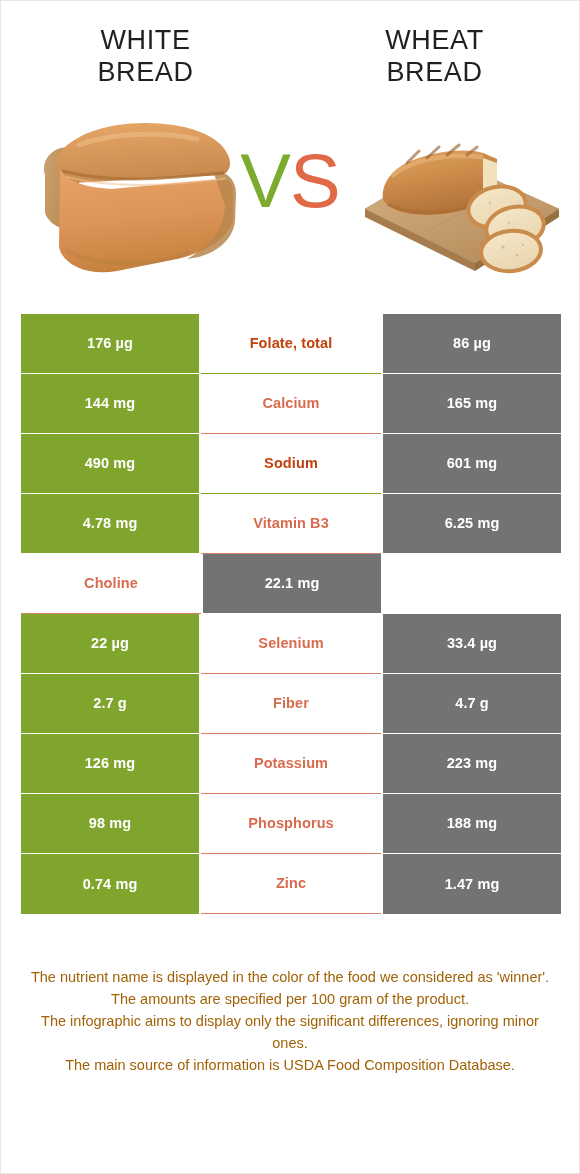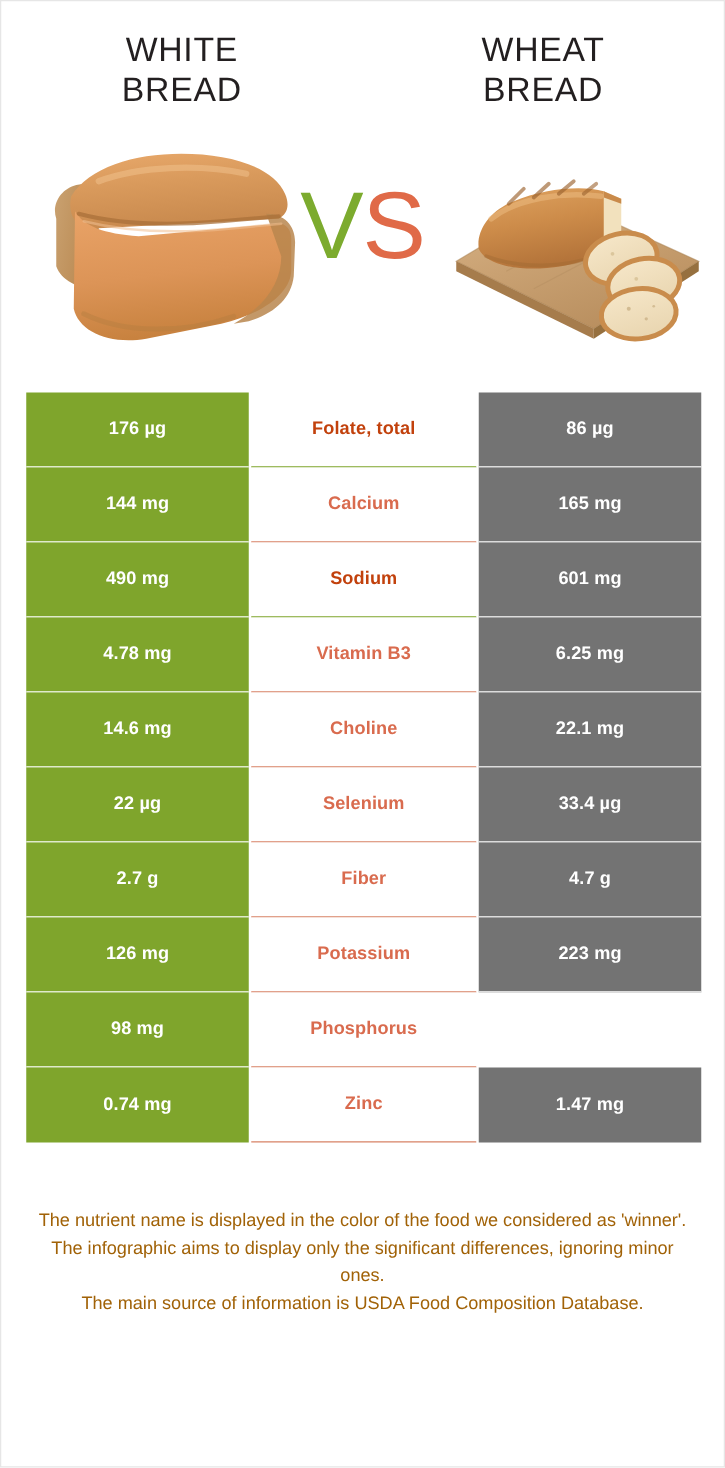--- a/index.html
+++ b/index.html
@@ -263,21 +263,20 @@
       <div class="cell cell-left">490 mg</div>
       <div class="cell cell-mid win-left">Sodium</div>
       <div class="cell cell-right">601 mg</div>
     </div>
     <div class="row">
       <div class="cell cell-left">4.78 mg</div>
       <div class="cell cell-mid win-right">Vitamin B3</div>
       <div class="cell cell-right">6.25 mg</div>
     </div>
     <div class="row">
-      <div class="cell cell-left">14.6 mg</div>
       <div class="cell cell-mid win-right">Choline</div>
       <div class="cell cell-right">22.1 mg</div>
     </div>
     <div class="row">
       <div class="cell cell-left">22 µg</div>
       <div class="cell cell-mid win-right">Selenium</div>
       <div class="cell cell-right">33.4 µg</div>
     </div>
     <div class="row">
       <div class="cell cell-left">2.7 g</div>
@@ -285,25 +284,27 @@
       <div class="cell cell-right">4.7 g</div>
     </div>
     <div class="row">
       <div class="cell cell-left">126 mg</div>
       <div class="cell cell-mid win-right">Potassium</div>
       <div class="cell cell-right">223 mg</div>
     </div>
     <div class="row">
       <div class="cell cell-left">98 mg</div>
       <div class="cell cell-mid win-right">Phosphorus</div>
+      <div class="cell cell-right">188 mg</div>
     </div>
     <div class="row">
       <div class="cell cell-left">0.74 mg</div>
       <div class="cell cell-mid win-right">Zinc</div>
       <div class="cell cell-right">1.47 mg</div>
     </div>
   </div>
 
 <div class="footnote">
   <p>The nutrient name is displayed in the color of the food we considered as 'winner'.</p>
+  <p>The amounts are specified per 100 gram of the product.</p>
   <p>The infographic aims to display only the significant differences, ignoring minor ones.</p>
   <p>The main source of information is USDA Food Composition Database.</p>
 </div>
 
 </body></html>

